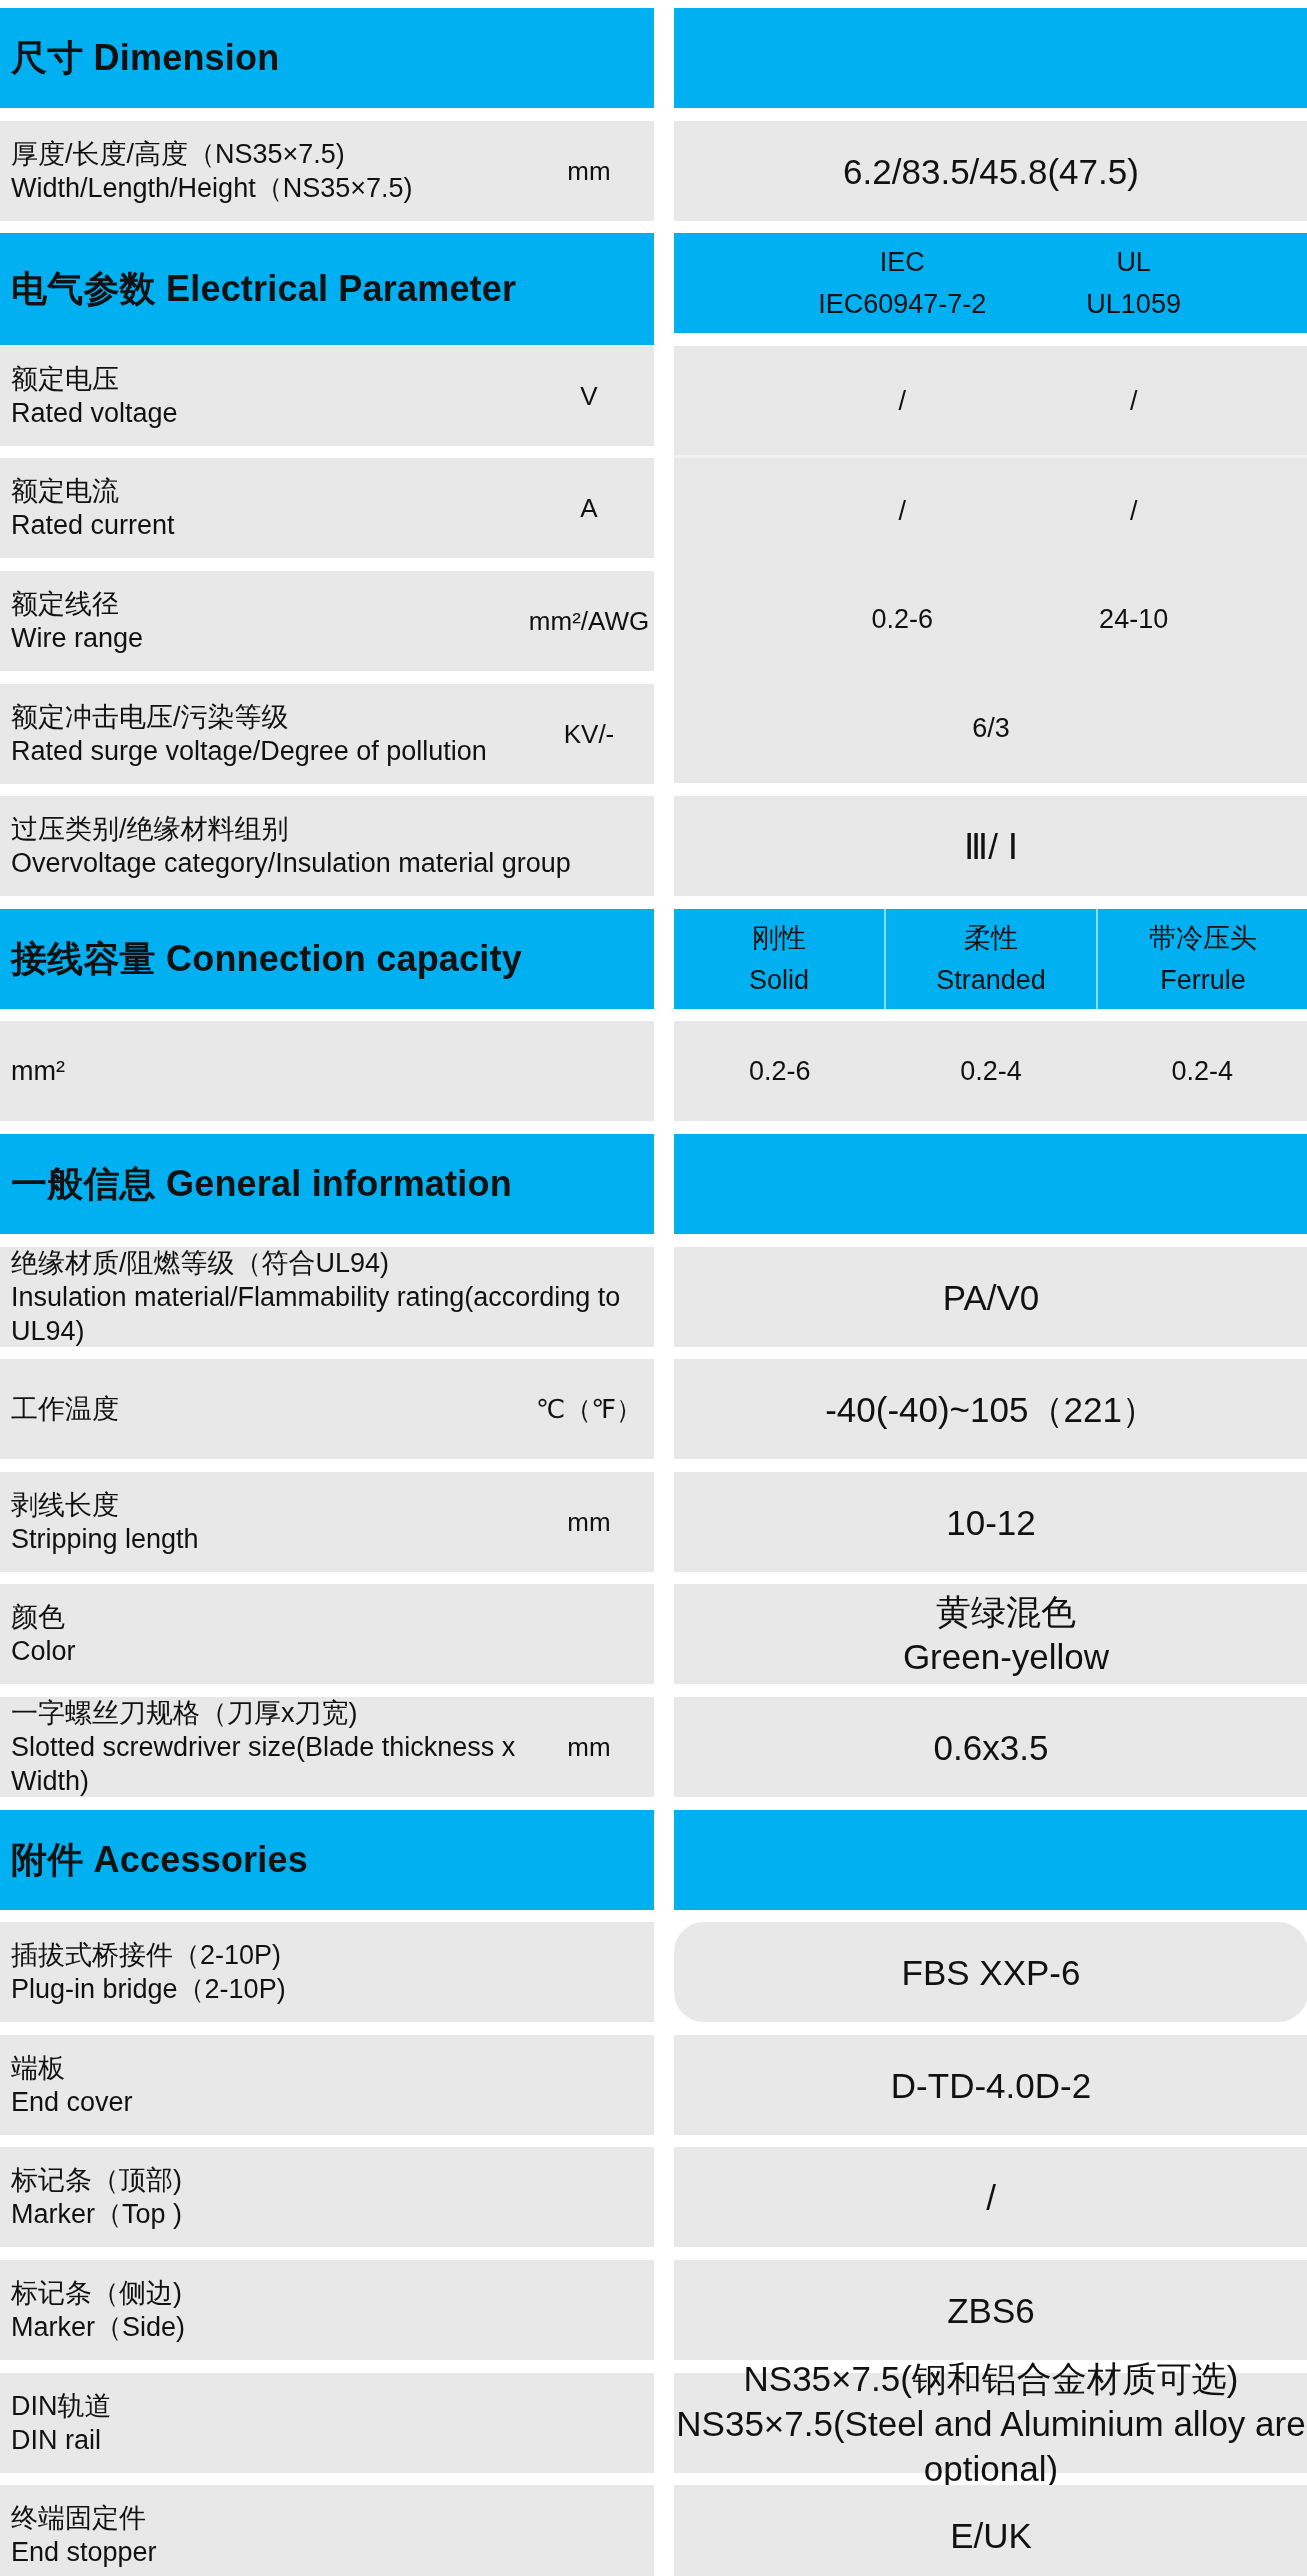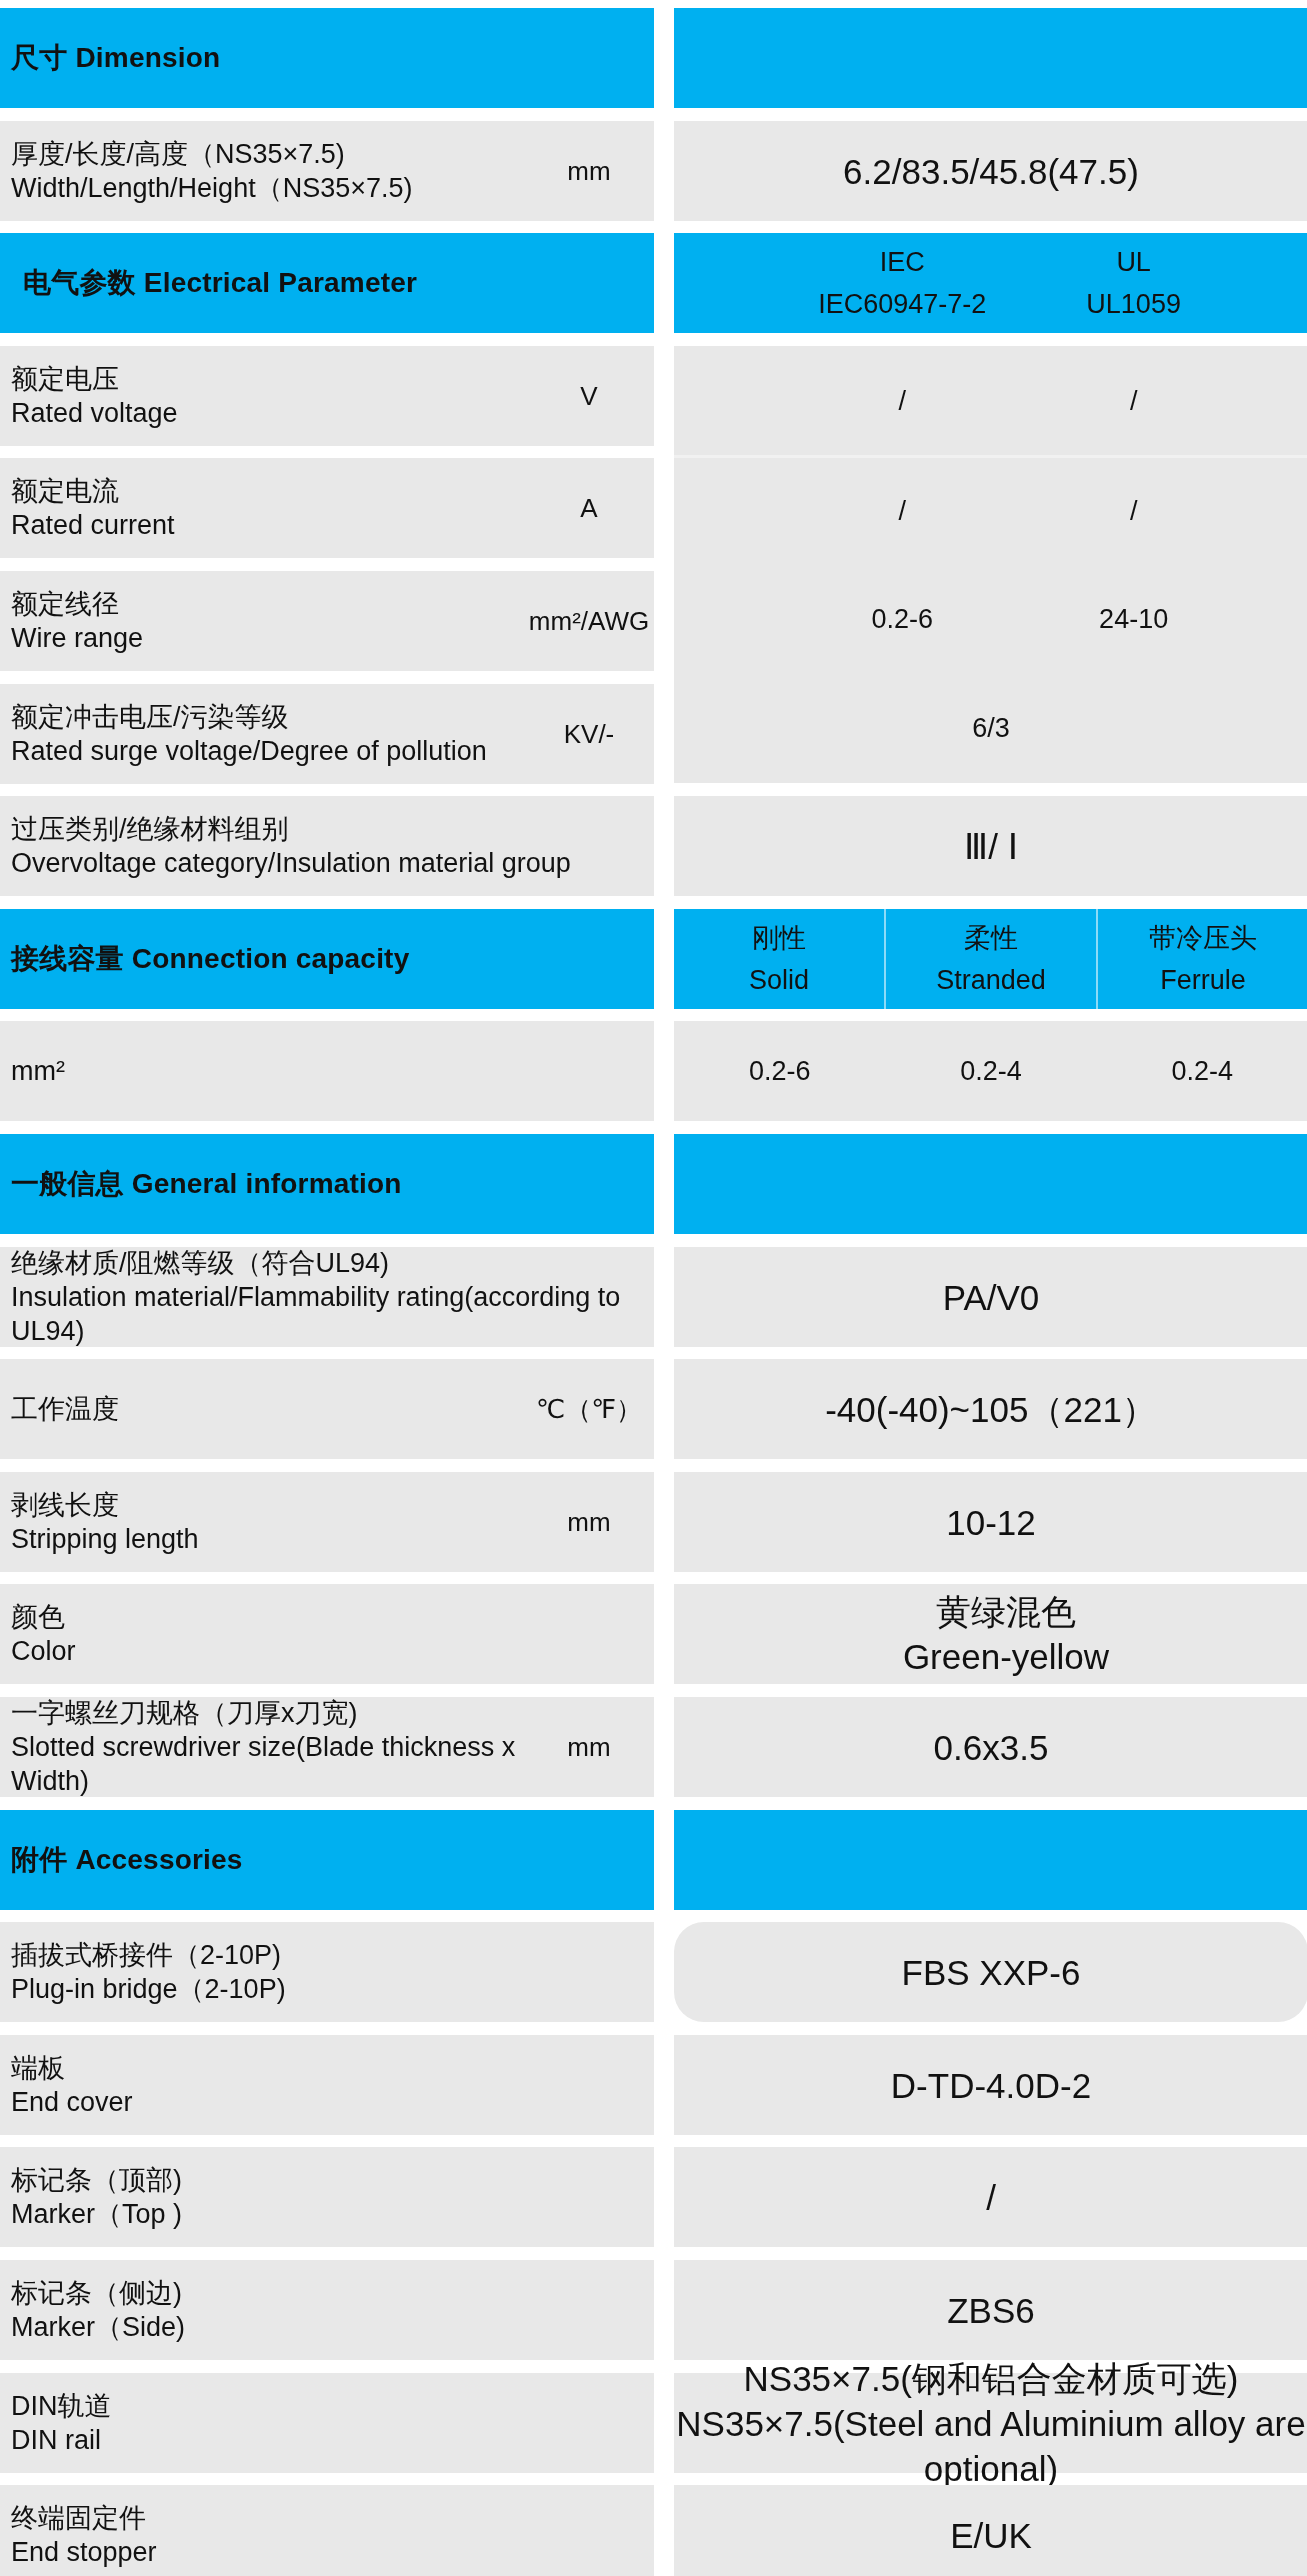--- a/index.html
+++ b/index.html
@@ -12,21 +12,21 @@
     width:1307px;height:2576px;overflow:hidden;background:#ffffff;
     font-family:"Liberation Sans","DejaVu Sans",sans-serif;color:var(--text);
     position:relative;
   }
   #spec-table{position:absolute;left:0;top:0;width:1307px;height:2576px;}
   .cell{position:absolute;box-sizing:border-box;}
   .sec{background:var(--accent);}
   .gray{background:var(--cell);}
   .sec-title{
     display:flex;align-items:center;height:100%;
-    padding-left:11px;font-size:28px;font-weight:bold;letter-spacing:0.2px;
+    padding-left:11px;font-size:36px;font-weight:bold;letter-spacing:0.2px;
   }
   .left-inner{display:flex;align-items:center;height:100%;}
   .labels{flex:1;padding-left:11px;font-size:27px;line-height:34px;}
   .labels .ln{white-space:normal;}
   .unitbox{
     width:122px;display:flex;align-items:center;justify-content:center;
     text-align:center;font-size:26px;line-height:34px;word-break:break-all;
     padding-right:4px;height:100%;
   }
   .center-val{
@@ -66,21 +66,21 @@
           <div class="ln">Width/Length/Height（NS35×7.5)</div>
         </div>
         <div class="unitbox">mm</div>
       </div>
     </div>
     <div class="cell gray" style="left: 674px; top: 121px; width: 634px; height: 100px;">
       <div class="center-val">
         <div class="ln">6.2/83.5/45.8(47.5)</div>
       </div>
     </div>
-    <div class="cell sec" style="left: 0px; top: 233px; width: 654px; height: 100px; padding-left: 12px;">
+    <div class="cell sec" style="left: 0px; top: 233px; width: 654px; height: 112px;">
       <div class="sec-title">电气参数 Electrical Parameter</div>
     </div>
     <div class="cell sec" style="left: 674px; top: 233px; width: 634px; height: 100px;">
       <div class="pos-col" style="left: 36%;">
         <div class="ln">IEC</div>
         <div class="ln">IEC60947-7-2</div>
       </div>
       <div class="pos-col" style="left: 72.5%;">
         <div class="ln">UL</div>
         <div class="ln">UL1059</div>

